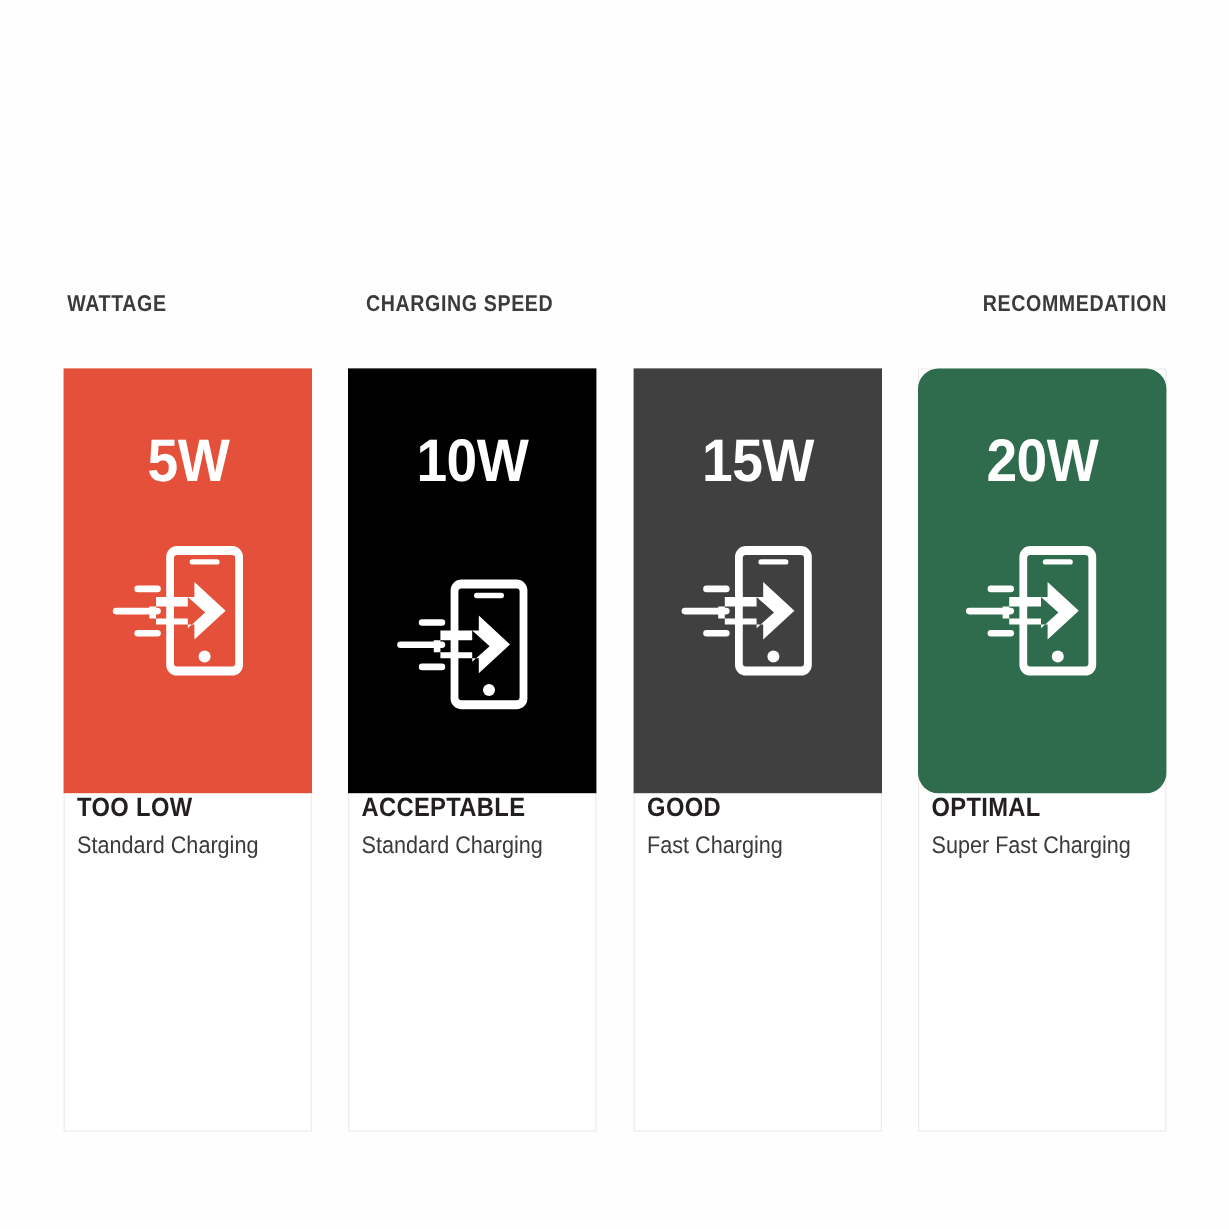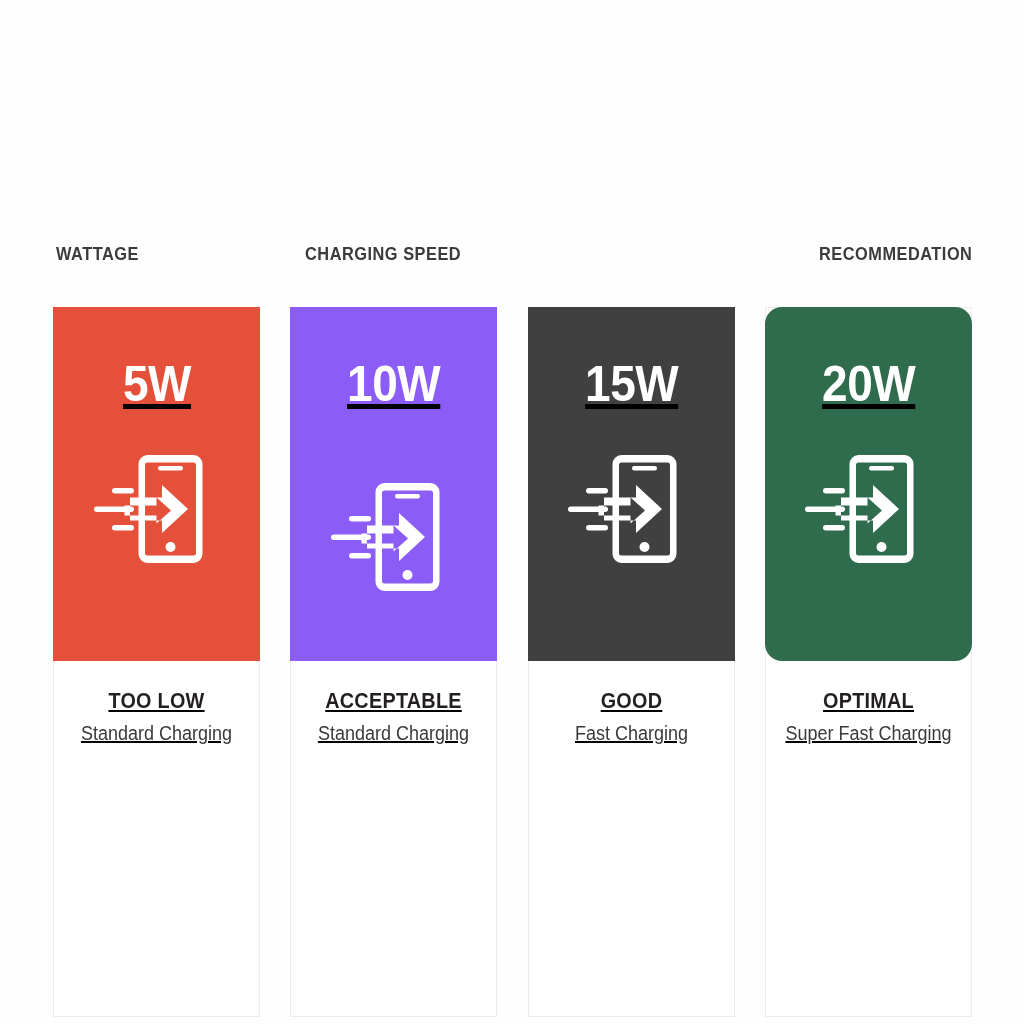--- a/index.html
+++ b/index.html
@@ -79,28 +79,27 @@
     left: 53px;
     top: 307px;
     width: 919px;
     height: 580px;
     display: flex;
     justify-content: space-between;
   }
 
   .card {
     width: 207px;
-    height: 710px;
+    height: 636px;
     display: flex;
     flex-direction: column;
     background: #ffffff;
     border: 1px solid #ececec;
     box-sizing: border-box;
     position: relative;
-    text-decoration: underline;
   }
 
   .card-color {
     height: 354px;
     flex: 0 0 354px;
     display: flex;
     flex-direction: column;
     align-items: center;
     position: relative;
     margin: -1px -1px 0 -1px;
@@ -119,22 +118,21 @@
 
   .phone-icon {
     margin-top: 38px;
     width: 134px;
     height: 124px;
     display: block;
   }
 
   .card-body {
     flex: 1 1 auto;
-    padding-top: 28px;
-    text-align: center;
+    text-align: left;
   }
 
   .verdict {
     font-family: "Liberation Sans Narrow", "Liberation Sans", sans-serif;
     font-size: 22px;
     font-weight: 700;
     color: #231f20;
     letter-spacing: 0.3px;
     line-height: 1.1;
     transform: scaleX(0.9);
@@ -181,21 +179,21 @@
           </g>
         </svg>
       </div>
       <div class="card-body">
         <div class="verdict">TOO LOW</div>
         <div class="charging-type">Standard Charging</div>
       </div>
     </div>
 
     <div class="card">
-      <div class="card-color" style="background: #8b5cf6; gap: 28px;">
+      <div class="card-color" style="background: #000000; gap: 28px;">
         <div class="wattage">10W</div>
         <svg class="phone-icon" viewBox="0 0 134 124">
           <g fill="#ffffff">
             <path d="M57.5 8 h46 a9 9 0 0 1 9 9 v90 a9 9 0 0 1 -9 9 h-46 a9 9 0 0 1 -9 -9 v-90 a9 9 0 0 1 9 -9 z M57.5 15.5 a2.5 2.5 0 0 0 -2.5 2.5 v88 a2.5 2.5 0 0 0 2.5 2.5 h46 a2.5 2.5 0 0 0 2.5 -2.5 v-88 a2.5 2.5 0 0 0 -2.5 -2.5 z" fill-rule="evenodd"></path>
             <rect x="68" y="19" width="25" height="4.5" rx="2.25"></rect>
             <circle cx="80.5" cy="100" r="5"></circle>
             <path d="M72 38 l26 24 l-26 24 v-12.5 h-32 v-23 h32 z M66.5 50.5 l0 8 h-32 v10 h32 l0 8 l14.5 -13 z" fill-rule="evenodd"></path>
             <rect x="22" y="41" width="22" height="5.5" rx="2.75"></rect>
             <rect x="4" y="59.5" width="40" height="5.5" rx="2.75"></rect>
             <rect x="22" y="78" width="22" height="5.5" rx="2.75"></rect>

